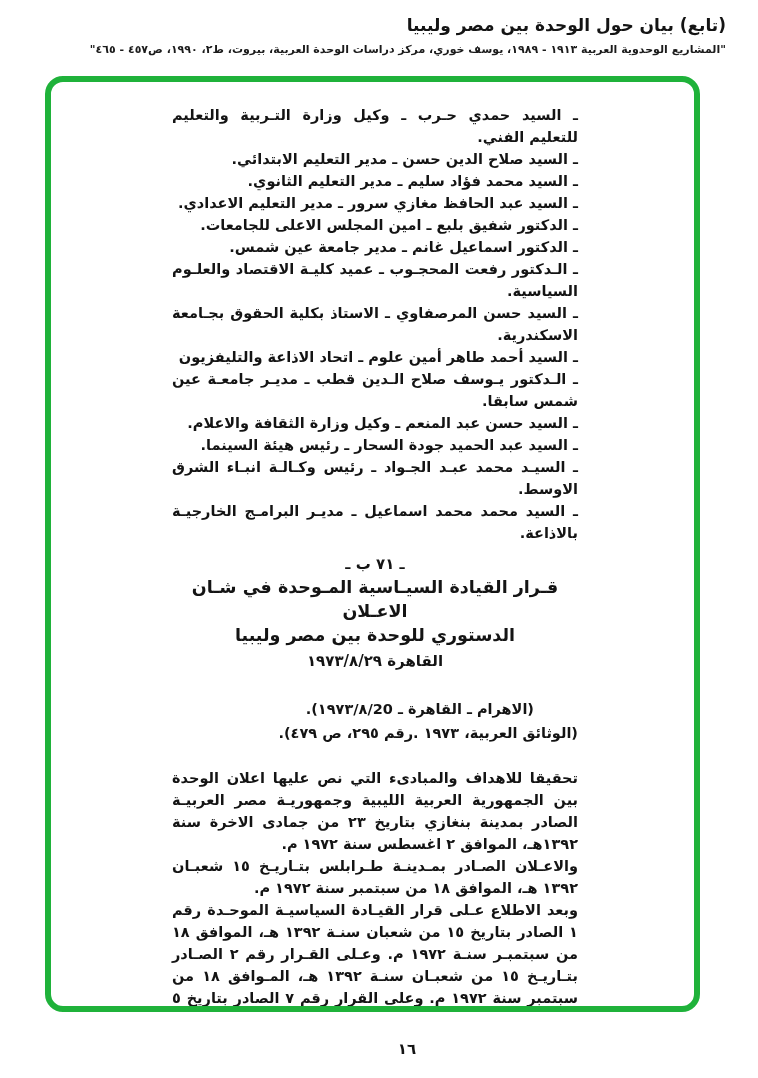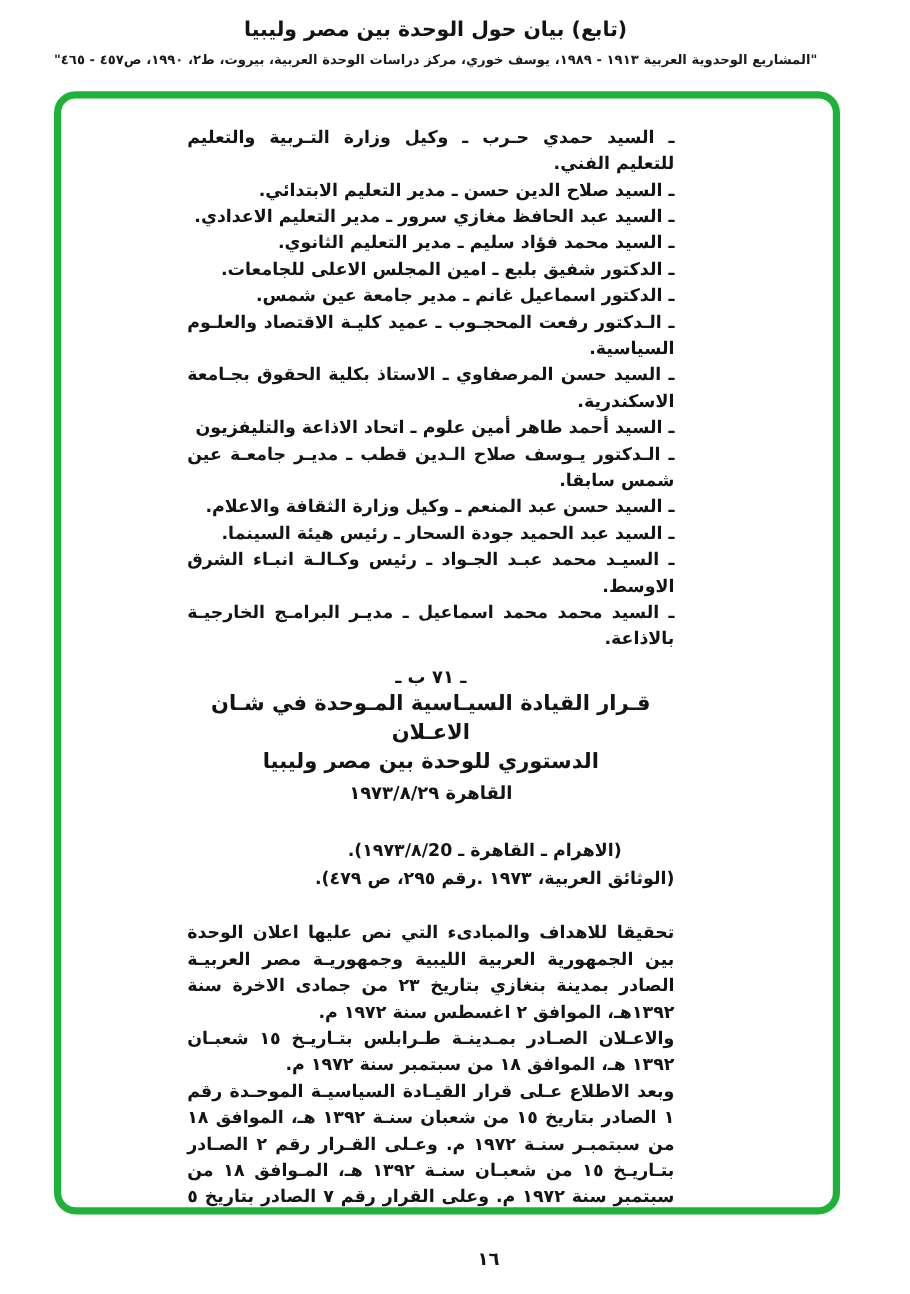--- a/index.html
+++ b/index.html
@@ -7,42 +7,42 @@
     width:758px;height:1078px;
     background:#ffffff;
     font-family:"DejaVu Sans","Liberation Sans",sans-serif;
     color:#141414;
     position:relative;
     overflow:hidden;
   }
   
   .page-header{
     position:absolute;top:14px;left:0;width:726px;
-    text-align:center;direction:rtl;
+    direction:rtl;
   }
   .page-header .title{
     font-size:17px;font-weight:700;letter-spacing:0;line-height:22px;
   }
   .page-header .source{
     font-size:11px;font-weight:700;margin-top:7px;line-height:14px;
     color:#1b1b1b;
   }
   
   .frame{
     position:absolute;left:45px;top:76px;
     width:655px;height:936px;
     border:6px solid #1fb23a;
     border-radius:18px;
     box-sizing:border-box;
     overflow:hidden;
     background:#ffffff;
   }
   
   .content{
-    position:absolute;top:22px;right:132px;width:406px;
+    position:absolute;top:22px;right:116px;width:406px;
     direction:rtl;
     text-align:justify;
     font-size:14.5px;line-height:22px;font-weight:700;
   }
   .content p{margin:0;padding:0;}
   .members p{margin:0;}
   
   .section-head{text-align:center;margin-top:9px;}
   .section-head .num{font-size:15px;font-weight:700;line-height:22px;}
   .section-head .t1,.section-head .t2{
@@ -69,22 +69,22 @@
   <div class="title">(تابع) بيان حول الوحدة بين مصر وليبيا</div>
   <div class="source">"المشاريع الوحدوية العربية ١٩١٣ - ١٩٨٩، يوسف خوري، مركز دراسات الوحدة العربية، بيروت، ط٢، ١٩٩٠، ص٤٥٧ - ٤٦٥"</div>
 </div>
 
 <div class="frame" style="border-color: rgb(31, 178, 58);">
   <div class="content">
 
     <div class="members">
       <p>ـ السيد حمدي حـرب ـ وكيل وزارة التـربية والتعليم للتعليم الفني.</p>
       <p>ـ السيد صلاح الدين حسن ـ مدير التعليم الابتدائي.</p>
+      <p>ـ السيد محمد فؤاد سليم ـ مدير التعليم الثانوي.</p>
       <p>ـ السيد عبد الحافظ مغازي سرور ـ مدير التعليم الاعدادي.</p>
-      <p>ـ السيد محمد فؤاد سليم ـ مدير التعليم الثانوي.</p>
       <p>ـ الدكتور شفيق بلبع ـ امين المجلس الاعلى للجامعات.</p>
       <p>ـ الدكتور اسماعيل غانم ـ مدير جامعة عين شمس.</p>
       <p>ـ الـدكتور رفعت المحجـوب ـ عميد كليـة الاقتصاد والعلـوم السياسية.</p>
       <p>ـ السيد حسن المرصفاوي ـ الاستاذ بكلية الحقوق بجـامعة الاسكندرية.</p>
       <p>ـ السيد أحمد طاهر أمين علوم ـ اتحاد الاذاعة والتليفزيون</p>
       <p>ـ الـدكتور يـوسف صلاح الـدين قطب ـ مديـر جامعـة عين شمس سابقا.</p>
       <p>ـ السيد حسن عبد المنعم ـ وكيل وزارة الثقافة والاعلام.</p>
       <p>ـ السيد عبد الحميد جودة السحار ـ رئيس هيئة السينما.</p>
       <p>ـ السيـد محمد عبـد الجـواد ـ رئيس وكـالـة انبـاء الشرق الاوسط.</p>
       <p>ـ السيد محمد محمد اسماعيل ـ مديـر البرامـج الخارجيـة بالاذاعة.</p>

